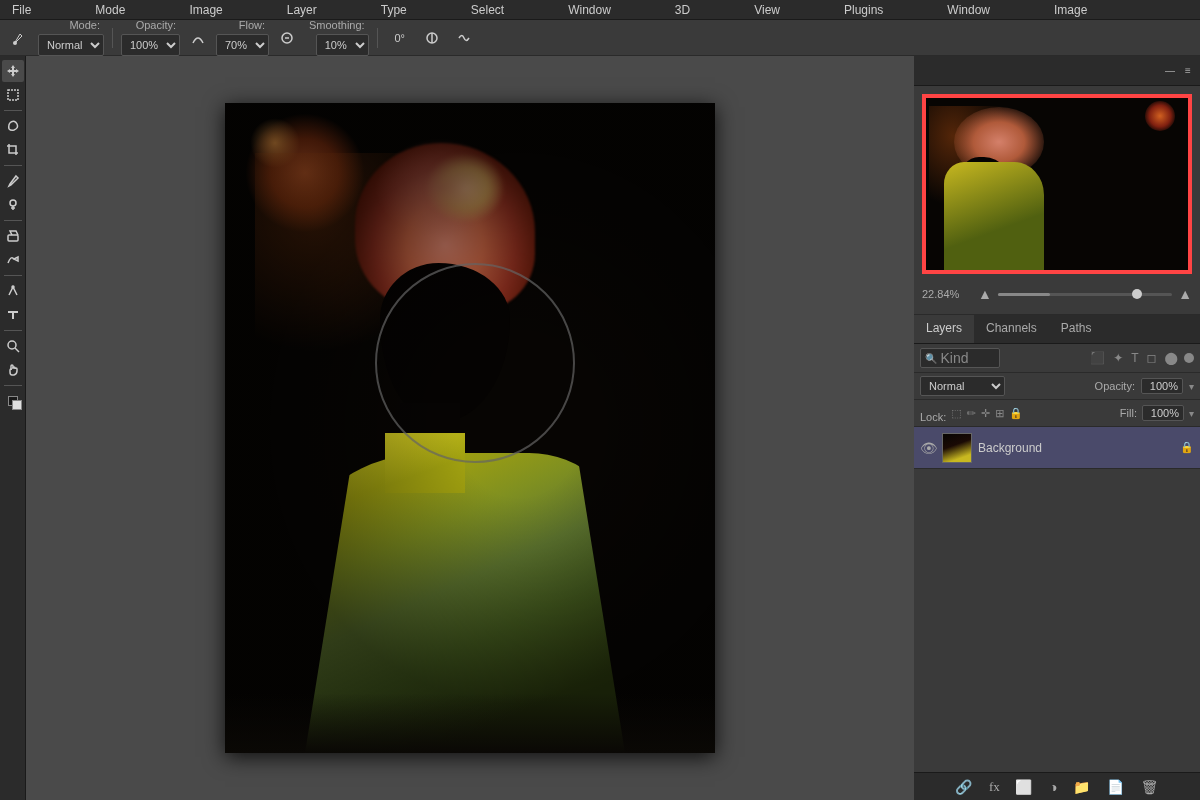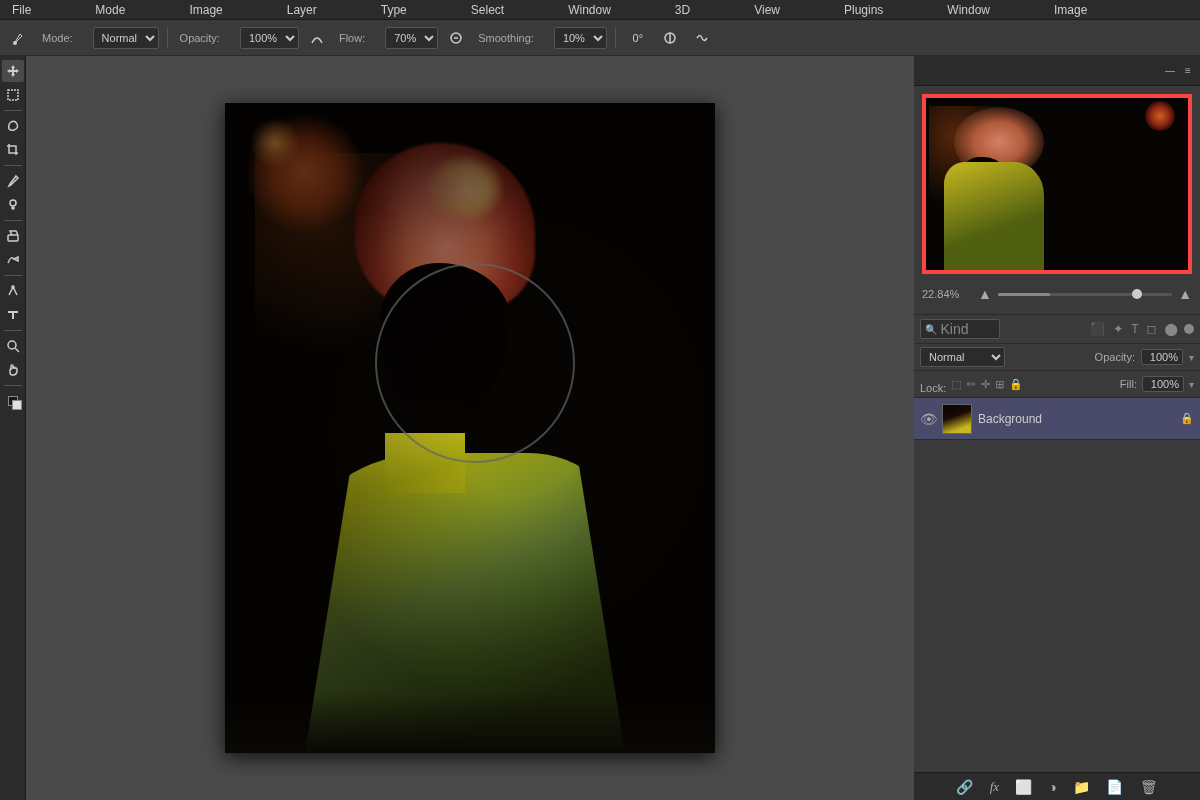--- a/index.html
+++ b/index.html
@@ -73,22 +73,23 @@
       cursor: pointer;
     }
     .toolbar-separator {
       width: 1px;
       height: 20px;
       background: #555;
       margin: 0 4px;
     }
     .toolbar-group {
       display: flex;
-      align-items: center;
-      gap: 16px;
+      align-items: flex-end;
+      gap: 3px;
+      flex-direction: column;
     }
 
     
     #toolbox {
       width: 26px;
       background: #2b2b2b;
       display: flex;
       flex-direction: column;
       align-items: center;
       padding: 4px 0;
@@ -690,20 +691,25 @@
         <div class="zoom-slider-track">
           <div class="zoom-slider-fill"></div>
           <div class="zoom-slider-thumb"></div>
         </div>
         <button style="background:none;border:none;color:#aaa;font-size:14px;cursor:pointer;">▲</button>
       </div>
     </div>
 
     <div id="layers-panel">
 
+      <div id="layers-tabs">
+        <div class="layers-tab active">Layers</div>
+        <div class="layers-tab">Channels</div>
+        <div class="layers-tab">Paths</div>
+      </div>
 
       <div id="layer-filter">
         <div class="filter-search">
           <span style="color:#888;font-size:10px;">🔍</span>
           <span class="filter-search-text">Kind</span>
         </div>
         <div class="filter-icon-group">
           <span class="filter-icon">⬛</span>
           <span class="filter-icon">✦</span>
           <span class="filter-icon">T</span>
@@ -742,21 +748,21 @@
           </div>
           <span class="layer-name">Background</span>
           <span class="layer-lock-icon">🔒</span>
         </div>
       </div>
 
       <div style="flex:1;background:#3a3a3a;"></div>
 
       <div id="layer-bottom">
         <span class="layer-bottom-btn">🔗</span>
-        <span class="layer-bottom-btn" style="font-family:serif;font-style:italic;font-size:13px;text-align:center;">fx</span>
+        <span class="layer-bottom-btn" style="font-family:serif;font-size:13px;text-align:center;">fx</span>
         <span class="layer-bottom-btn">⬜</span>
         <span class="layer-bottom-btn">◑</span>
         <span class="layer-bottom-btn">📁</span>
         <span class="layer-bottom-btn">📄</span>
         <span class="layer-bottom-btn">🗑</span>
       </div>
     </div>
 
   </div>
 </div>

